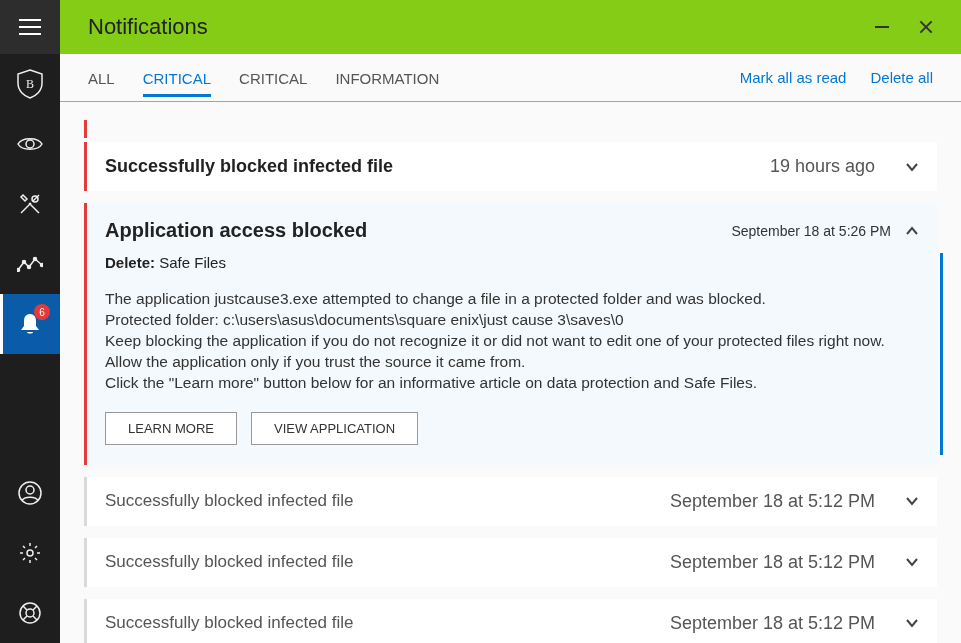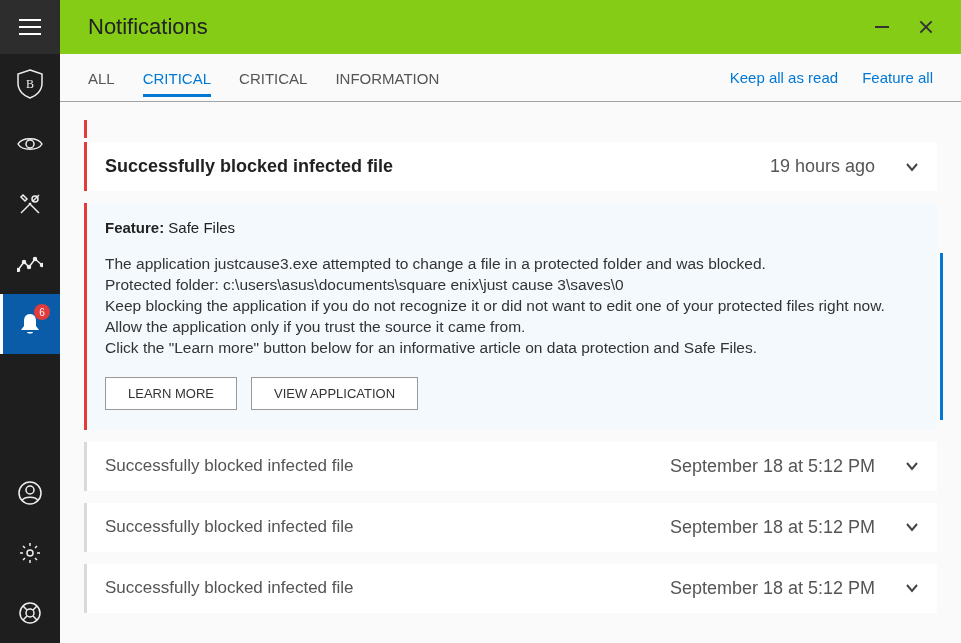--- a/index.html
+++ b/index.html
@@ -129,41 +129,50 @@
         <div class="close-x"></div>
       </div>
     </div>
 
     <div class="tabbar">
       <div class="tab">ALL</div>
       <div class="tab active">CRITICAL</div>
       <div class="tab">CRITICAL</div>
       <div class="tab">INFORMATION</div>
       <div class="tab-actions">
-        <a>Keep all as read</a>
-        <a>Feature all</a>
+        <a>Mark all as read</a>
+        <a>Delete all</a>
       </div>
     </div>
 
     <div class="content">
       <div class="tiny-marker"></div>
 
       <div class="notif">
         <span class="notif-title">Successfully blocked infected file</span>
         <span class="notif-time">19 hours ago</span>
         <span class="chev">
           <svg width="14" height="10" viewBox="0 0 14 10" fill="none" stroke="#444" stroke-width="2">
               <polyline points="2,2 7,8 12,2"></polyline>
             </svg>
         </span>
       </div>
 
       <div class="notif-expanded">
+        <div class="exp-header">
+          <span class="exp-title">Application access blocked</span>
+          <span class="exp-time">September 18 at 5:26 PM</span>
+          <span class="chev">
+            <svg width="14" height="10" viewBox="0 0 14 10" fill="none" stroke="#444" stroke-width="2">
+                <polyline points="2,8 7,2 12,8"></polyline>
+              </svg>
+          </span>
+        </div>
         <div class="exp-feature">
-          <strong>Feature:</strong>&nbsp;<span>Safe Files</span>
+          <strong>Delete:</strong>&nbsp;<span>Safe Files</span>
         </div>
         <div class="exp-body">The application justcause3.exe attempted to change a file in a protected folder and was blocked.
 Protected folder: c:\users\asus\documents\square enix\just cause 3\saves\0
 Keep blocking the application if you do not recognize it or did not want to edit one of your protected files right now. Allow the application only if you trust the source it came from.
 Click the "Learn more" button below for an informative article on data protection and Safe Files.</div>
         <div class="exp-buttons">
           <button>LEARN MORE</button>
           <button>VIEW APPLICATION</button>
         </div>
       </div>

